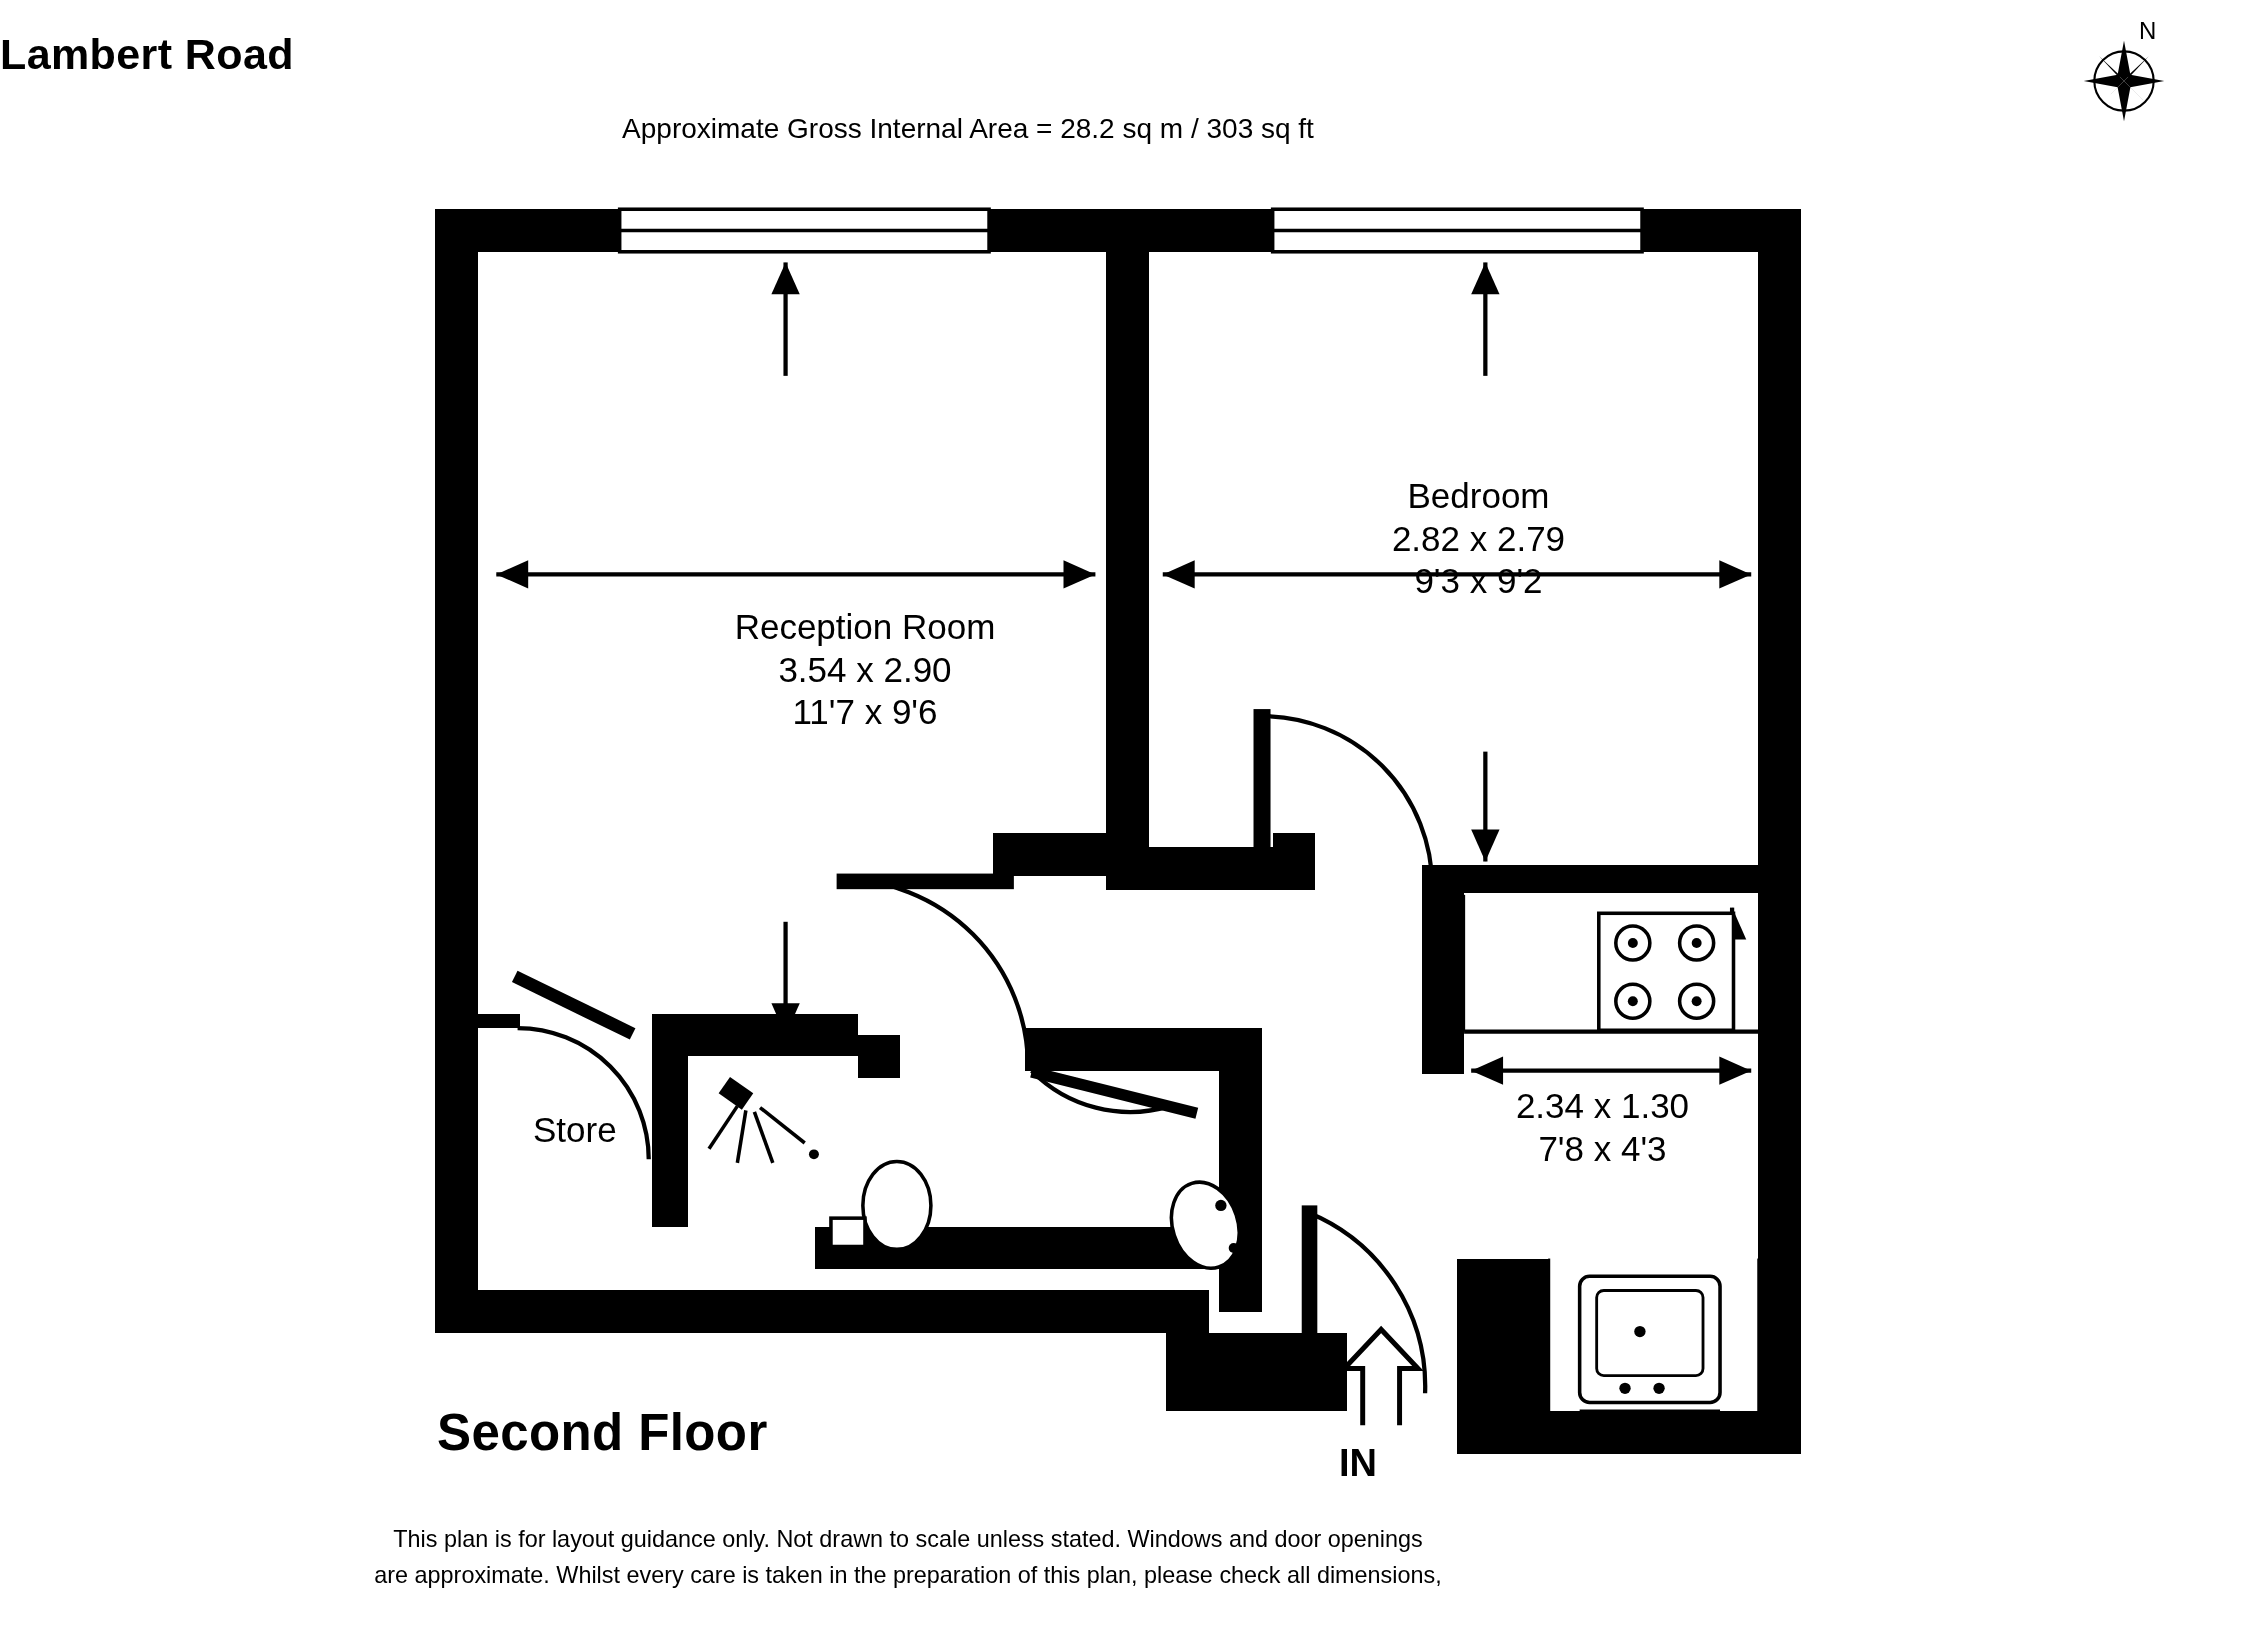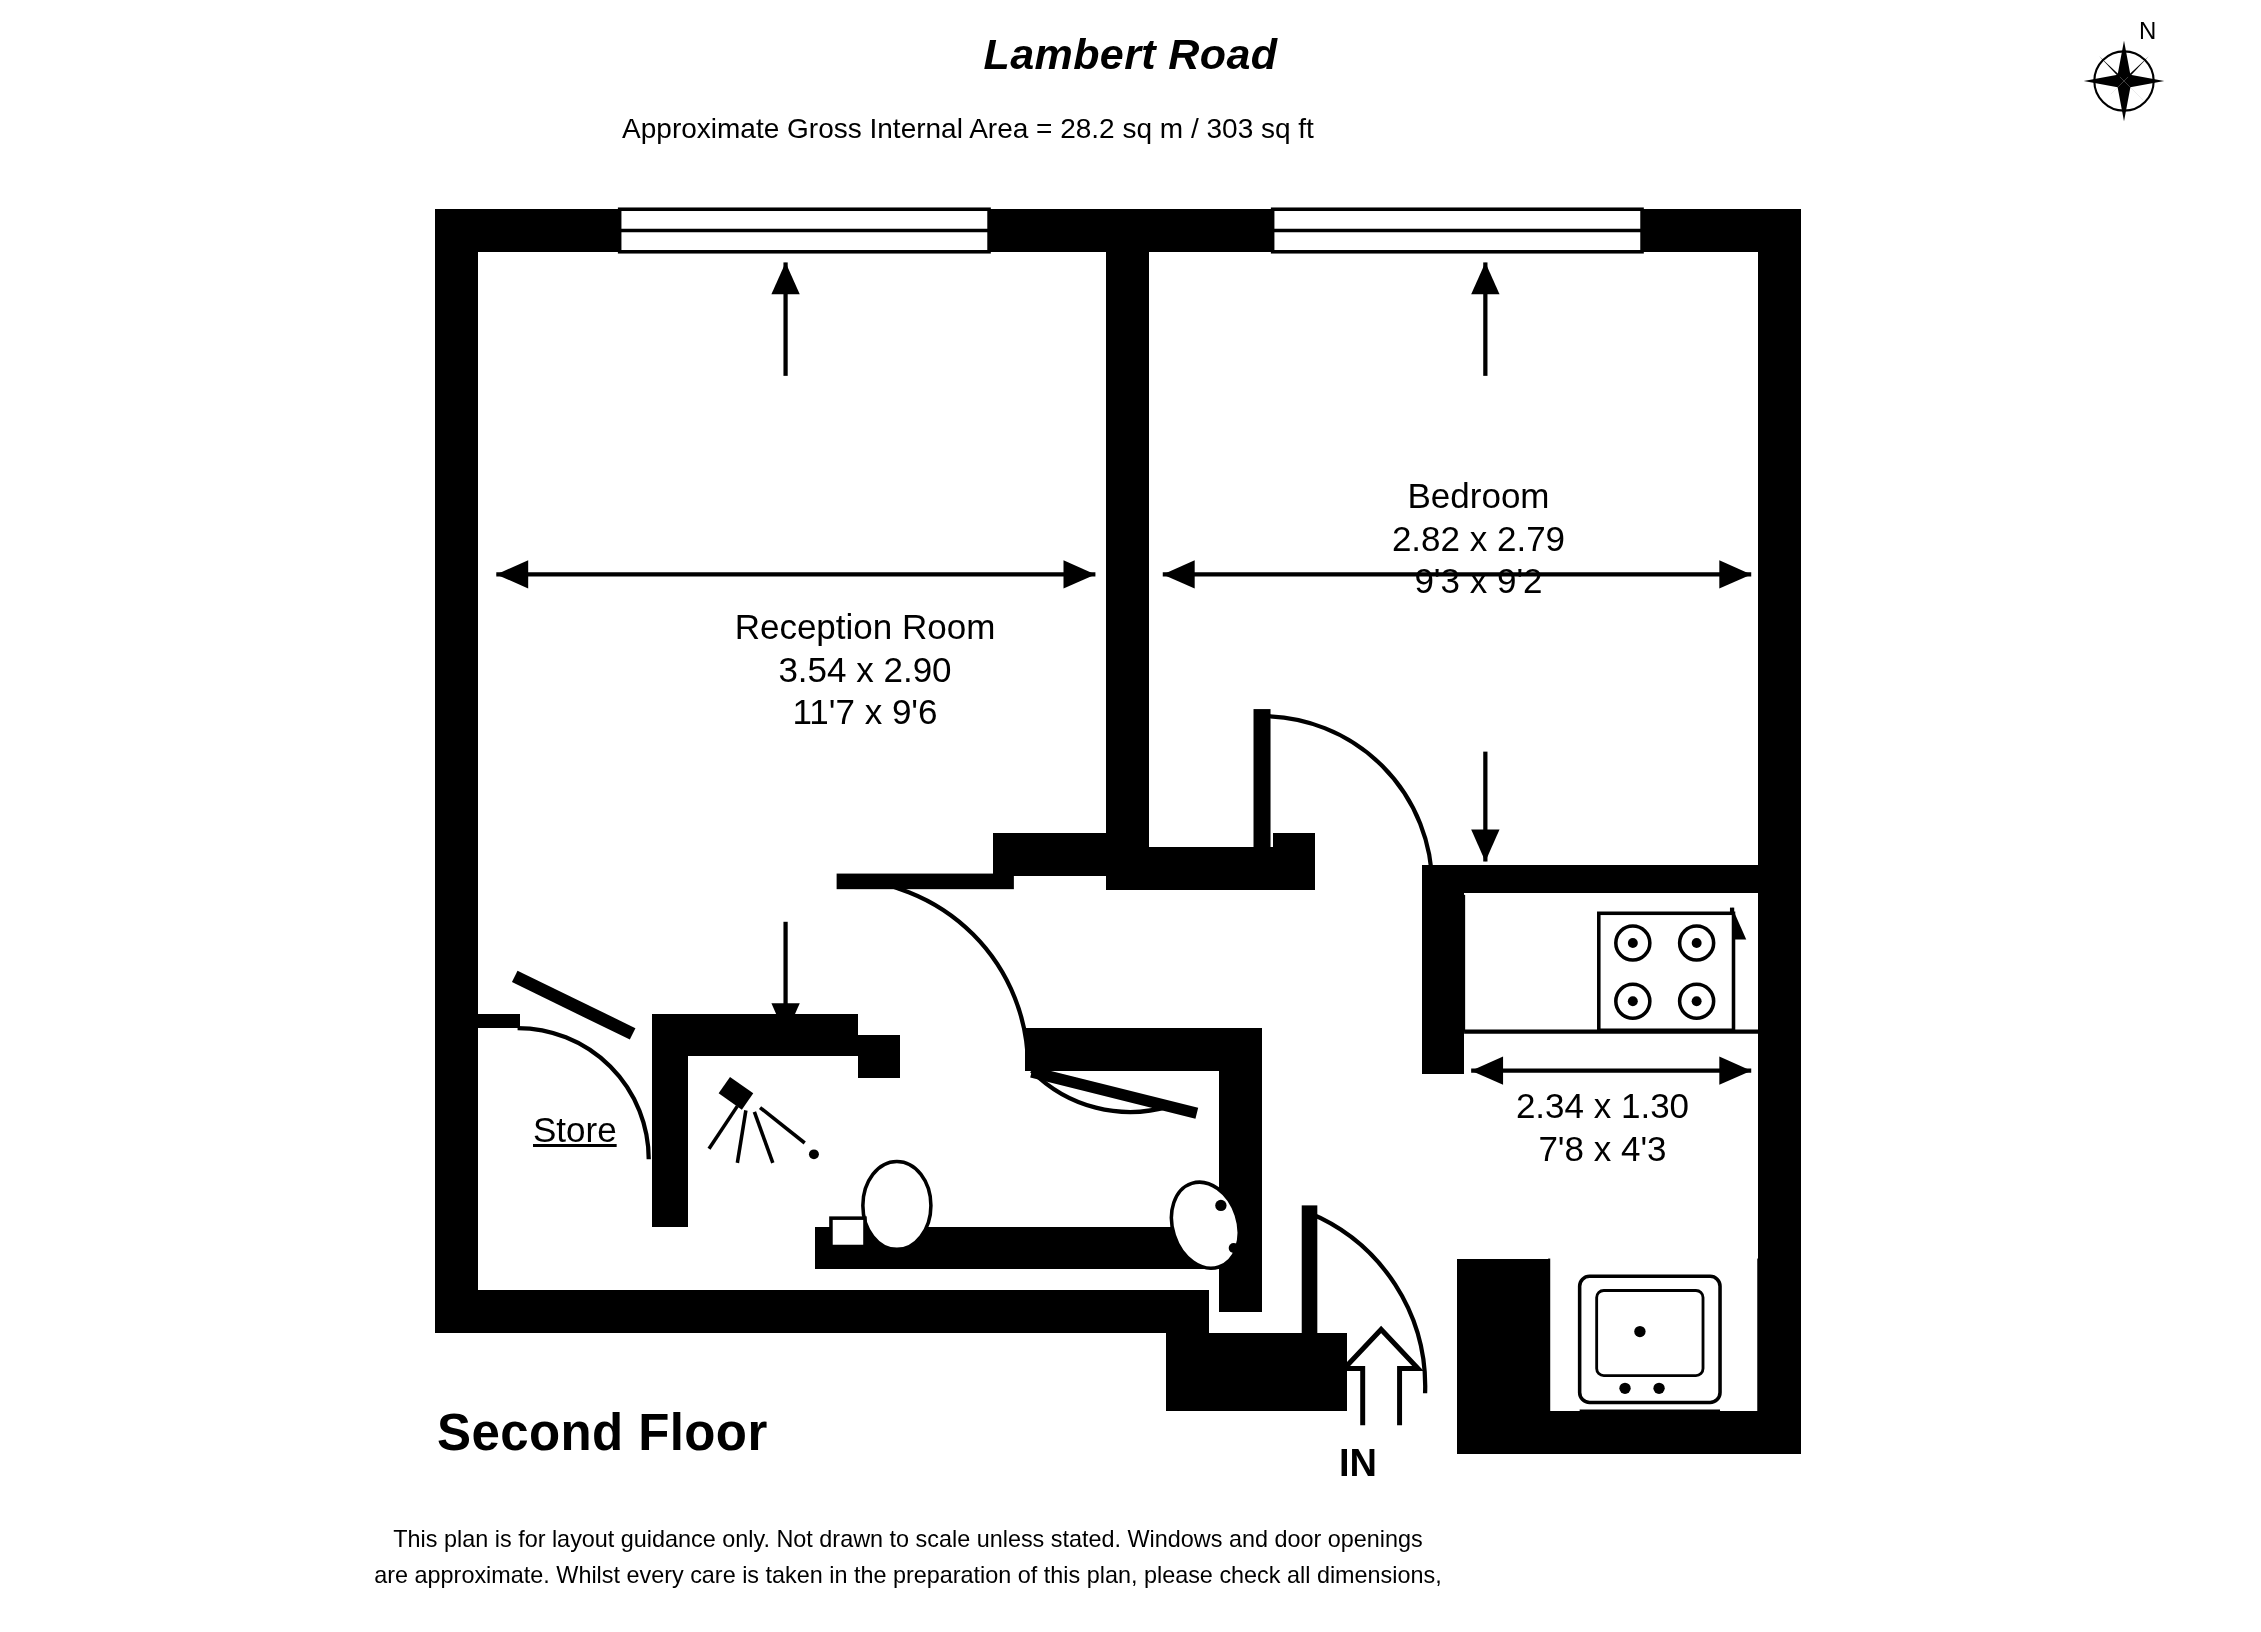--- a/index.html
+++ b/index.html
@@ -18,25 +18,24 @@
     background: #ffffff;
     overflow: hidden;
   }
 
   
   .title {
     position: absolute;
     left: 0;
     top: 30px;
     width: 2261px;
-    text-align: center;
+    text-align: left;
     font-size: 43px;
     font-weight: bold;
     letter-spacing: 0.4px;
-    font-style: italic;
   }
   .subtitle {
     position: absolute;
     left: 0;
     top: 113px;
     width: 1936px;
     text-align: center;
     font-size: 28px;
   }
 
@@ -75,21 +74,20 @@
   .room-label .rname {
     font-size: 35px;
   }
   .room-label .rdim {
     font-size: 35px;
   }
   .room-small {
     position: absolute;
     font-size: 35px;
     white-space: nowrap;
-    text-decoration: underline;
   }
 
   
   .floor-name {
     position: absolute;
     left: 437px;
     top: 1403px;
     font-size: 51px;
     font-weight: bold;
     letter-spacing: 0.4px;

